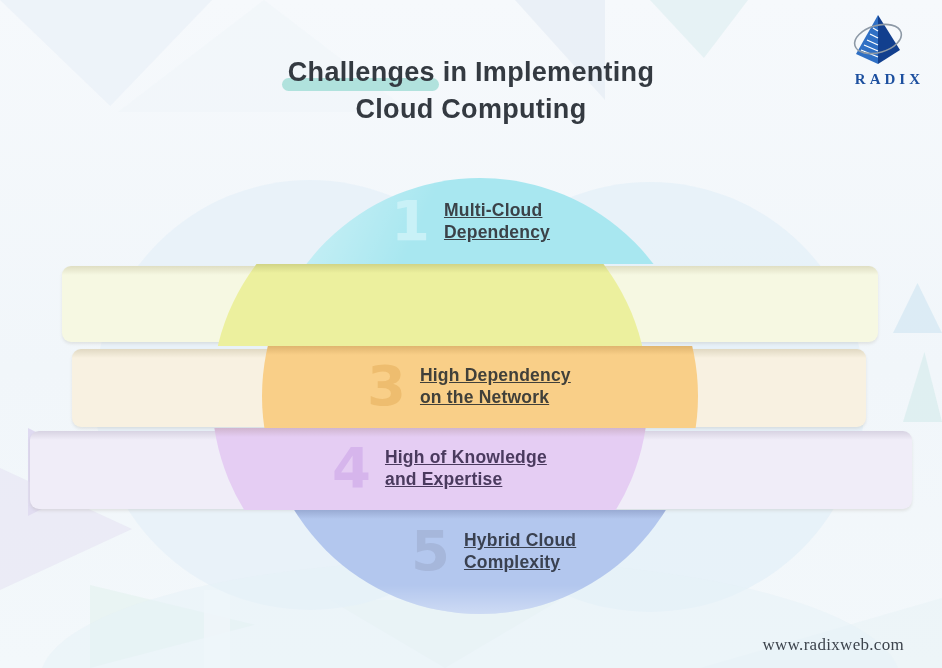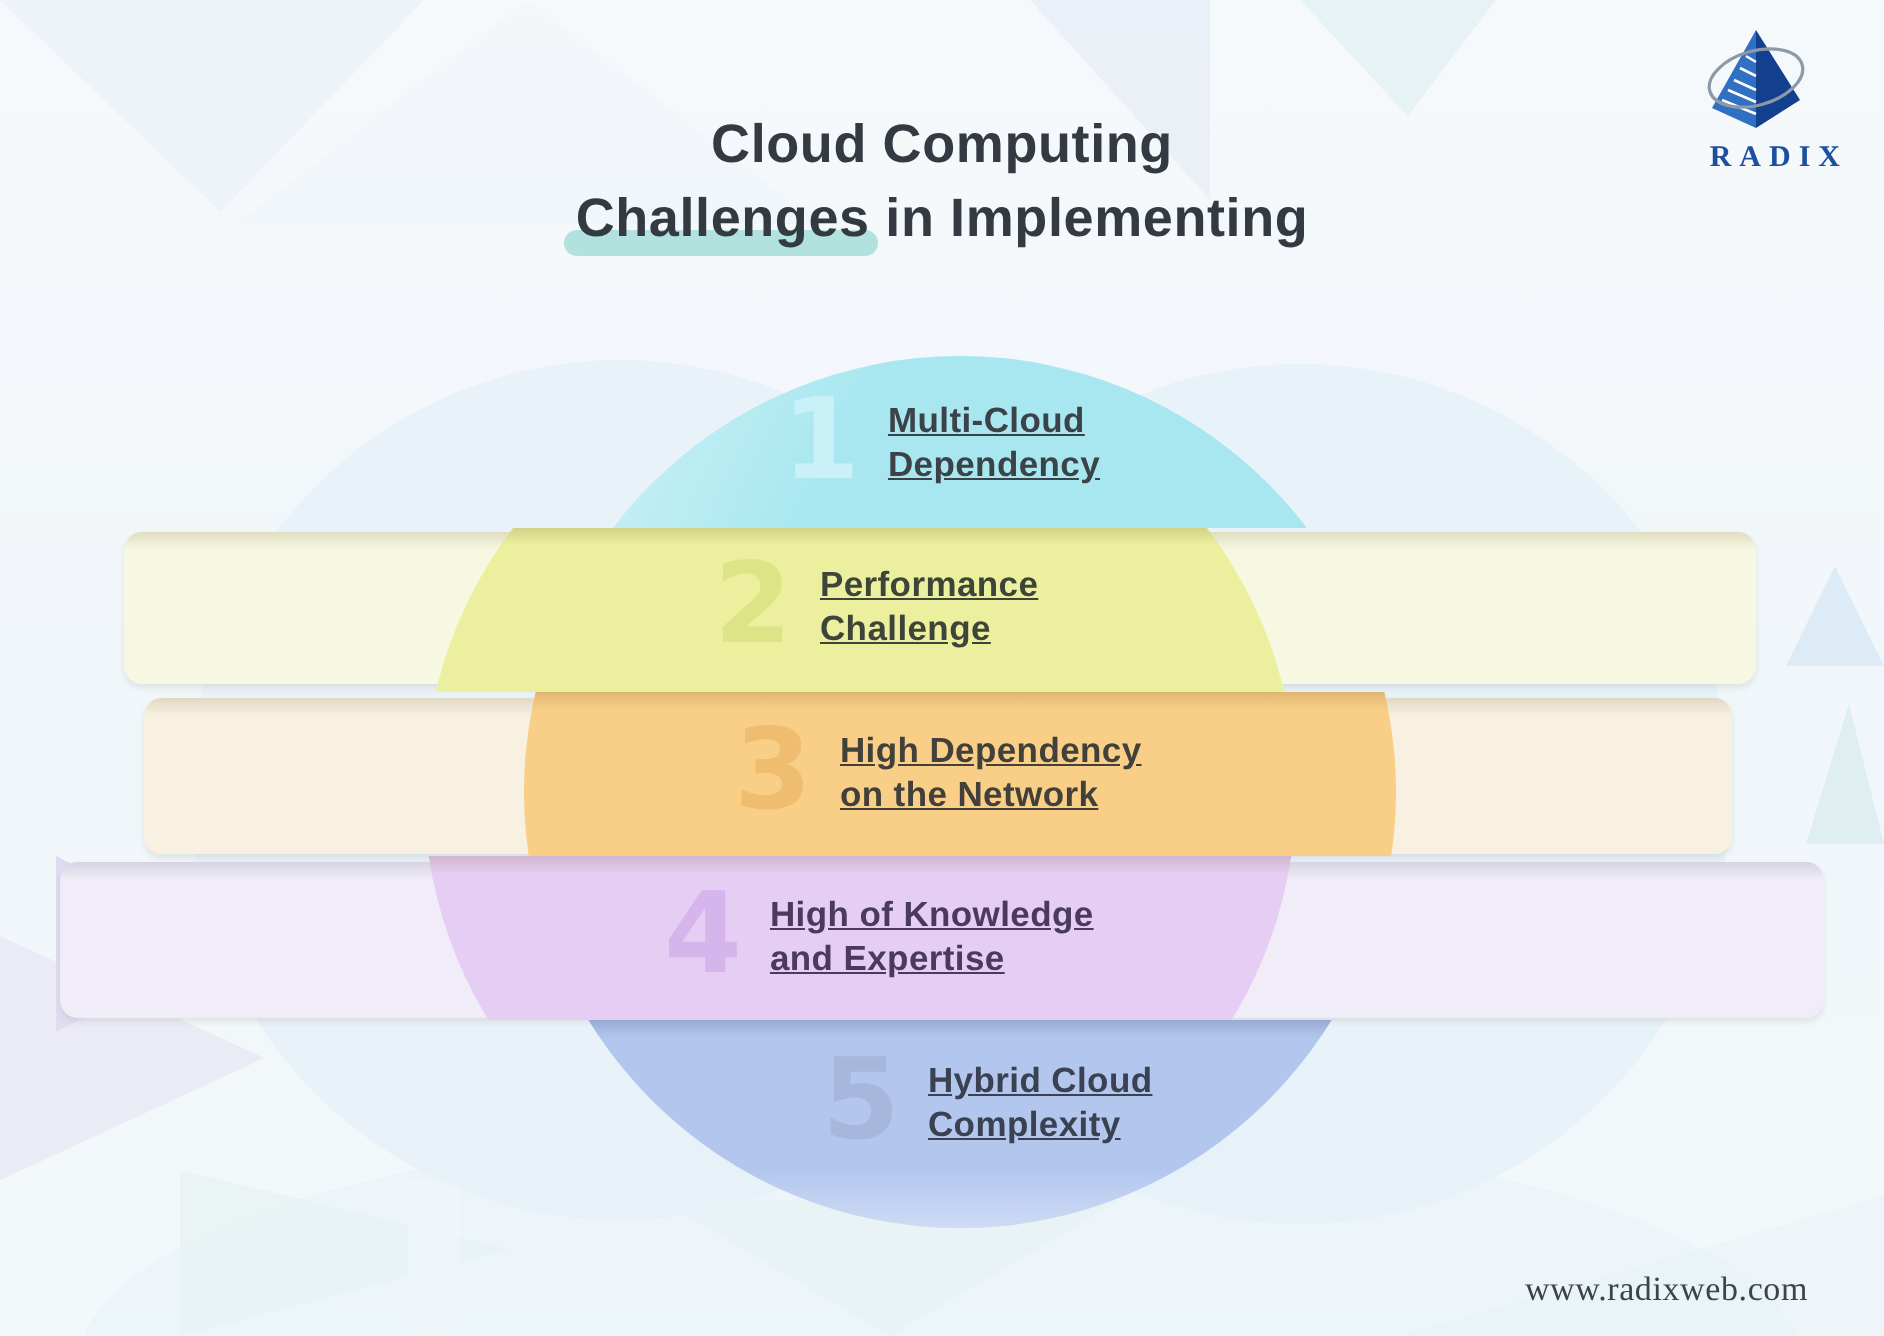--- a/index.html
+++ b/index.html
@@ -86,22 +86,22 @@
   <div class="tri arrowL2"></div>
   <div class="tri bl1"></div>
   <div class="tri bl2"></div>
   <div class="tri brt"></div>
   <div class="tri vbar"></div>
   <div class="halo halo-left"></div>
   <div class="halo halo-right"></div>
   <div class="halo-bottom halo"></div>
 
   <div class="title" style="color: rgb(52, 58, 65);">
+    <span class="line"><span class="hl" style="--hl: #a5ded7;">Challenges</span><span> in Implementing</span></span>
     <span class="line">Cloud Computing</span>
-    <span class="line"><span class="hl" style="--hl: #a5ded7;">Challenges</span><span> in Implementing</span></span>
   </div>
 
   <div class="logo">
     <svg width="62" height="58" viewBox="0 0 62 58">
       <polygon points="31,3 9,42 31,52" fill="#2f6fc4"></polygon>
       <polygon points="31,3 53,38 31,52" fill="#123f8e"></polygon>
       <path d="M14 38 L31 45 M17 33 L31 39 M20 28 L31 33 M23 22 L31 26 M26 16 L31 19" stroke="#ffffff" stroke-width="1.3" fill="none"></path>
       <ellipse cx="31" cy="27" rx="24" ry="13.5" fill="none" stroke-width="1.6" transform="rotate(-16 31 27)" stroke="#8d99a6"></ellipse>
     </svg>
     <div class="logo-text" style="color: rgb(28, 79, 159);">RADIX</div>
@@ -122,27 +122,20 @@
     <div class="stripe sA5" style="background-color: rgb(179, 199, 238);"></div>
   </div>
 
   <div class="row row1">
     <span class="num" style="color: rgb(201, 241, 247);">1</span>
     <span class="lbl" style="color: rgb(59, 66, 72);">
       <span>Multi-Cloud</span>
       <span>Dependency</span>
     </span>
   </div>
-  <div class="row row2">
-    <span class="num" style="color: rgb(221, 228, 136);">2</span>
-    <span class="lbl" style="color: rgb(61, 68, 57);">
-      <span>Performance</span>
-      <span>Challenge</span>
-    </span>
-  </div>
   <div class="row row3">
     <span class="num" style="color: rgb(238, 189, 111);">3</span>
     <span class="lbl" style="color: rgb(65, 64, 58);">
       <span>High Dependency</span>
       <span>on the Network</span>
     </span>
   </div>
   <div class="row row4">
     <span class="num" style="color: rgb(214, 181, 236);">4</span>
     <span class="lbl" style="color: rgb(74, 58, 94);">

